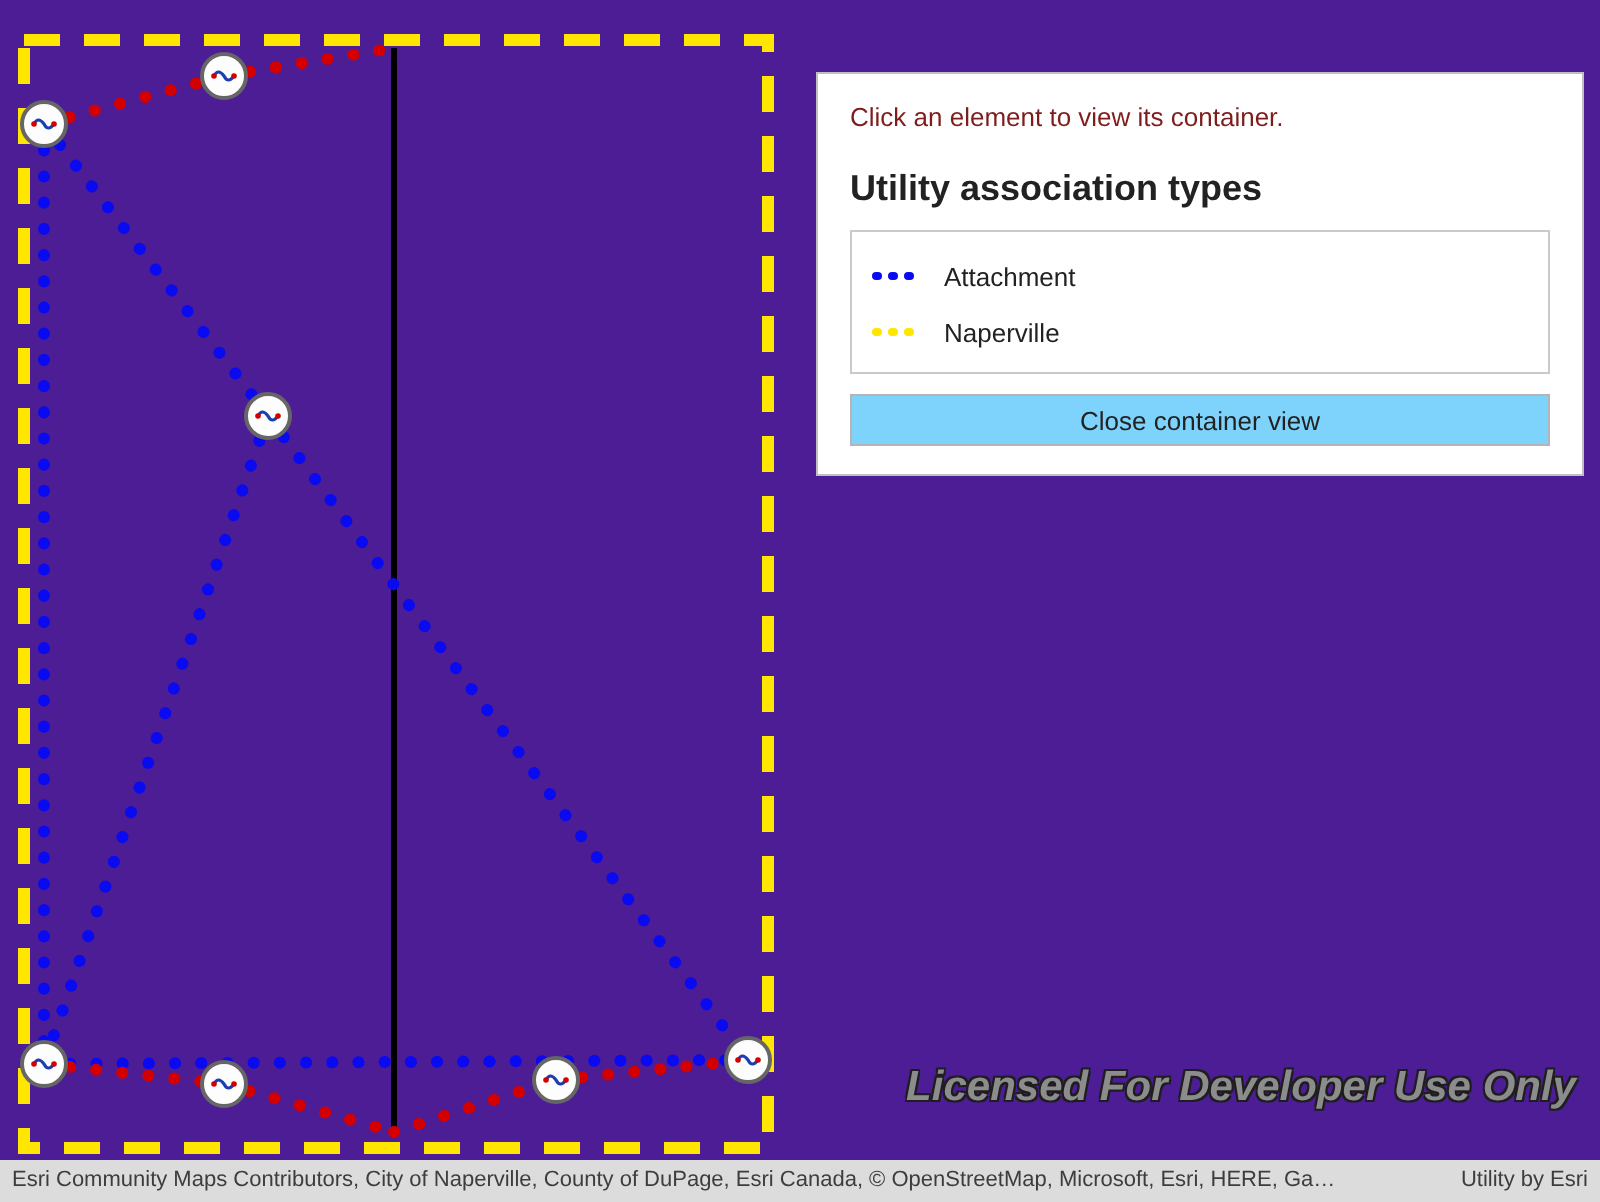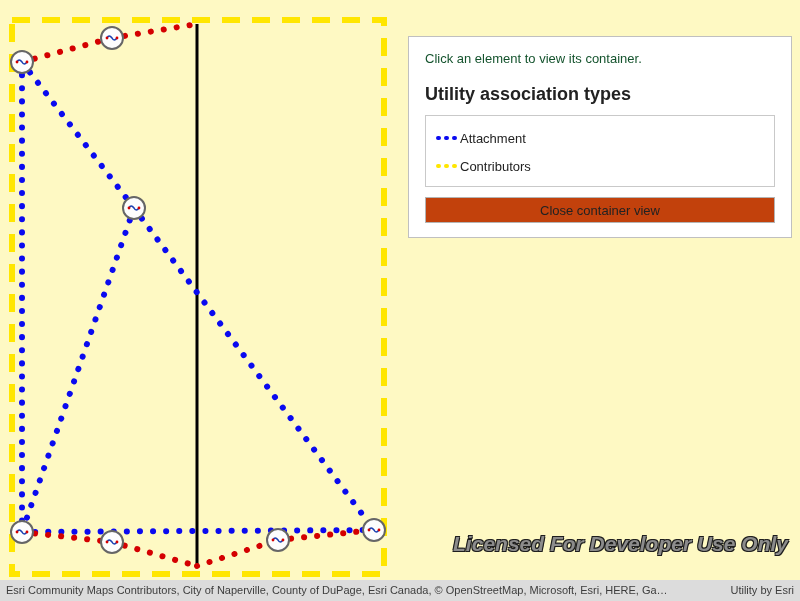--- a/index.html
+++ b/index.html
@@ -5,21 +5,21 @@
   * { box-sizing: border-box; margin: 0; padding: 0; }
   html, body { width: 800px; height: 601px; overflow: hidden; font-family: "Segoe UI", Arial, sans-serif; }
   .app {
     position: relative;
     width: 800px; height: 601px;
     background: #3a3a3a;
   }
   .map-canvas {
     position: absolute;
     left: 0; top: 0; width: 800px; height: 580px;
-    background: #fef9c3;
+    background: #4c1d95;
   }
   svg.map-svg {
     position: absolute; left:0; top:0;
     width: 800px; height: 580px;
   }
   .dev-watermark {
     position: absolute;
     right: 12px; bottom: 24px;
     font-size: 21px;
     font-weight: 600;
@@ -48,48 +48,49 @@
     position: absolute;
     top: 36px; right: 8px;
     width: 384px;
     background: #ffffff;
     border: 1px solid #c0c0c0;
     padding: 14px 16px 14px 16px;
     color: #222;
   }
   .panel .hint {
     font-size: 13px;
-    color: #14532d;
+    color: #7f1d1d;
     margin-bottom: 18px;
   }
   .panel .section-title {
     font-size: 18px;
     font-weight: 700;
     margin-bottom: 10px;
   }
   .legend-box {
     border: 1px solid #c9c9c9;
     padding: 8px 10px 6px 10px;
     margin-bottom: 10px;
   }
   .legend-row {
     display: flex;
     align-items: center;
+    gap: 12px;
     height: 28px;
     font-size: 13px;
   }
   .legend-swatch {
     width: 24px; height: 12px;
     flex: 0 0 24px;
   }
   .close-btn {
     display: block;
     width: 100%;
     height: 26px;
-    background: #c2410c;
+    background: #7dd3fc;
     border: 1px solid #b4b4b4;
     font-size: 13px;
     color: #222;
     cursor: pointer;
   }
   
 </style>
 </head>
 <body>
 
@@ -167,21 +168,21 @@
             </svg>
         </span>
         <span>Attachment</span>
       </div>
       <div class="legend-row">
         <span class="legend-swatch">
           <svg width="24" height="12">
               <line x1="2" y1="6" x2="22" y2="6" stroke="#ffe600" stroke-width="4" stroke-linecap="round" stroke-dasharray="1 7"></line>
             </svg>
         </span>
-        <span>Contributors</span>
+        <span>Naperville</span>
       </div>
     </div>
     <button class="close-btn">Close container view</button>
   </div>
 
   <div class="attribution">
     <span class="sources">Esri Community Maps Contributors, City of Naperville, County of DuPage, Esri Canada, © OpenStreetMap, Microsoft, Esri, HERE, Ga…</span>
     <span class="powered">Utility by Esri</span>
   </div>
 

